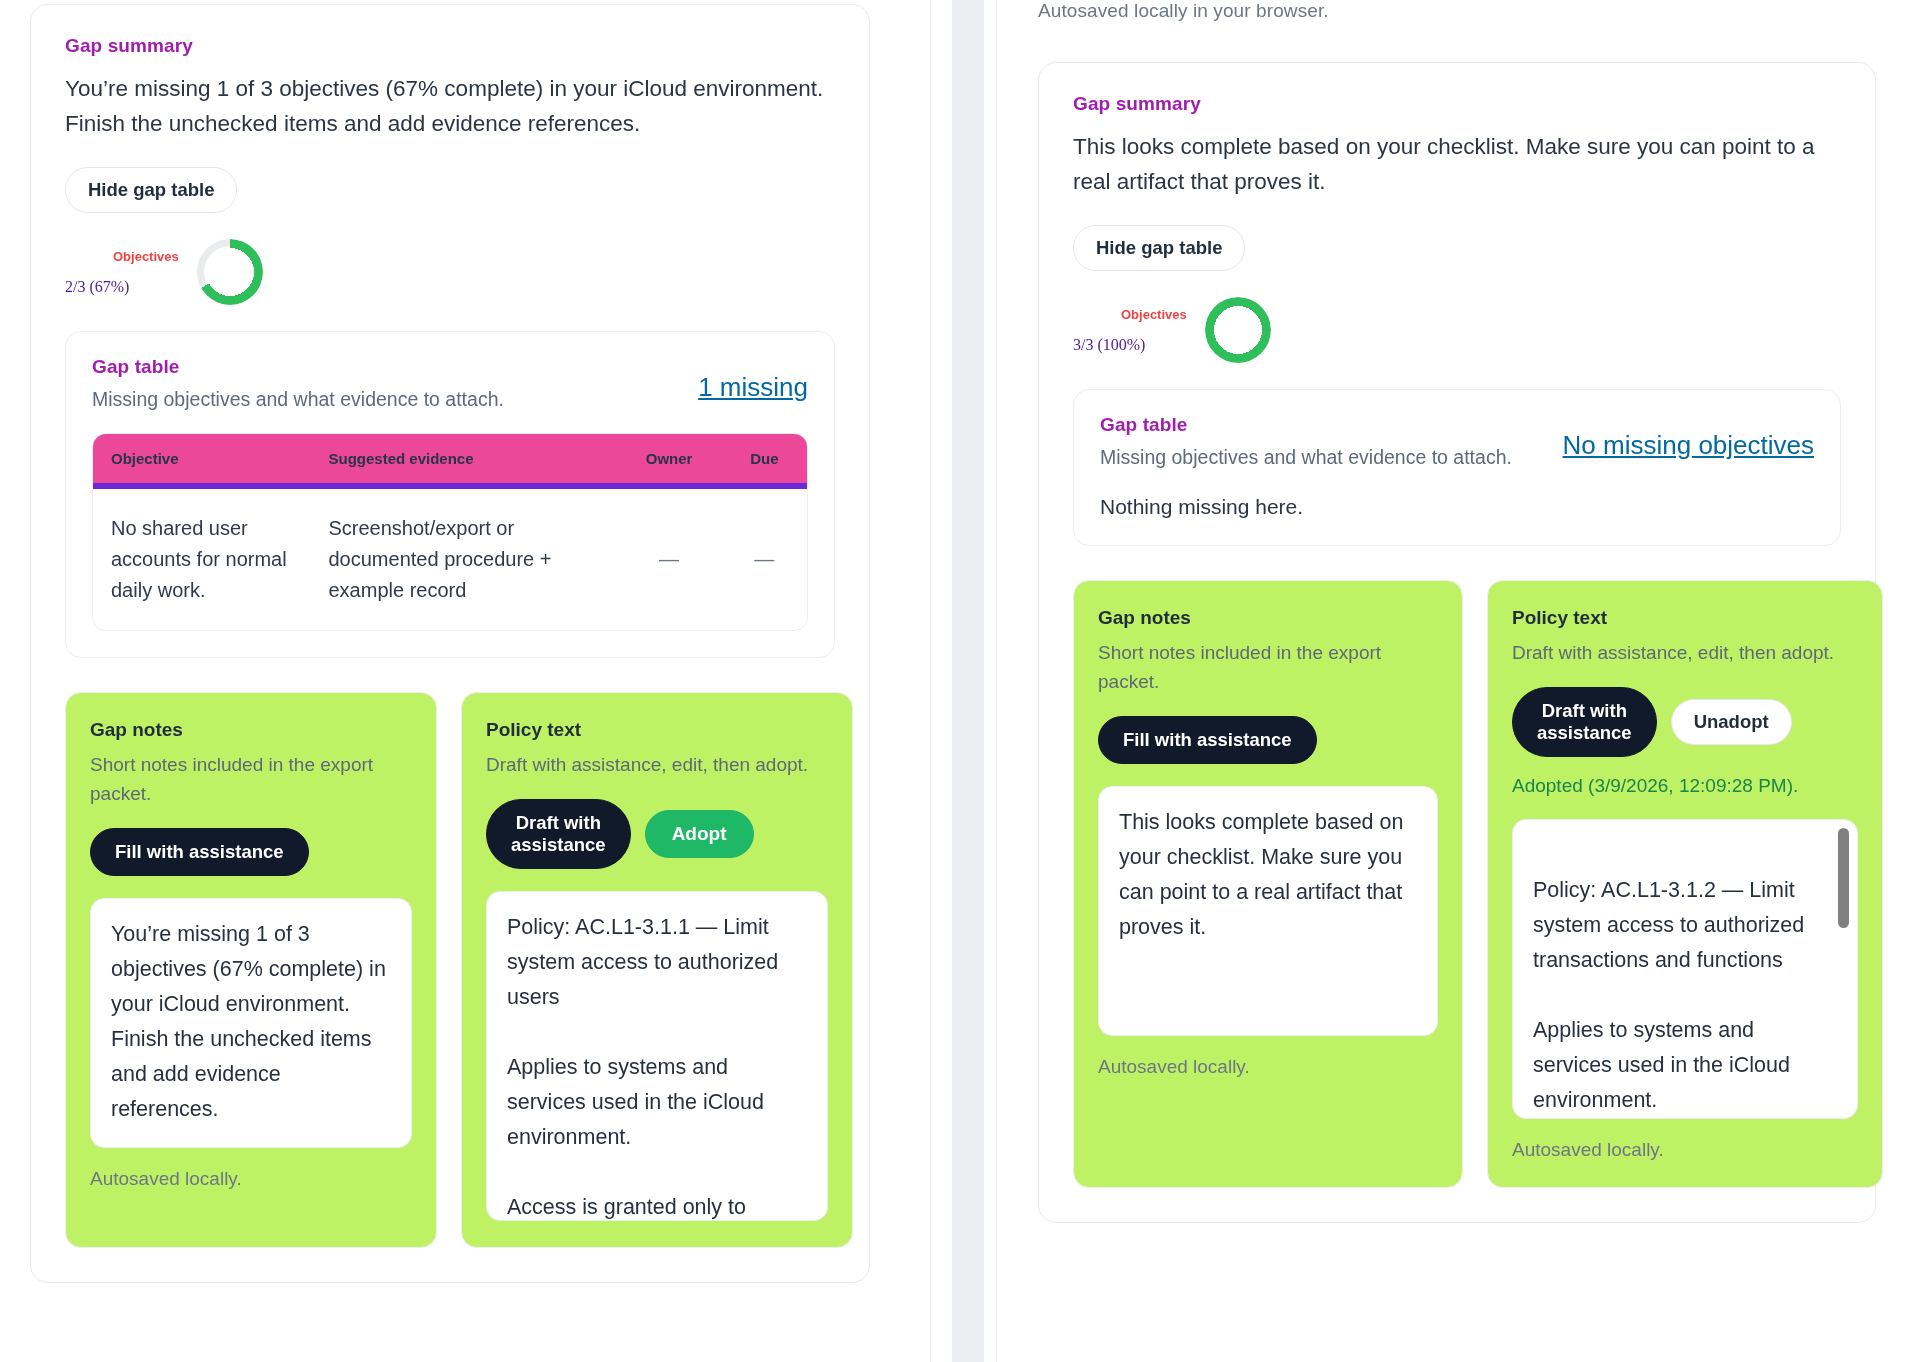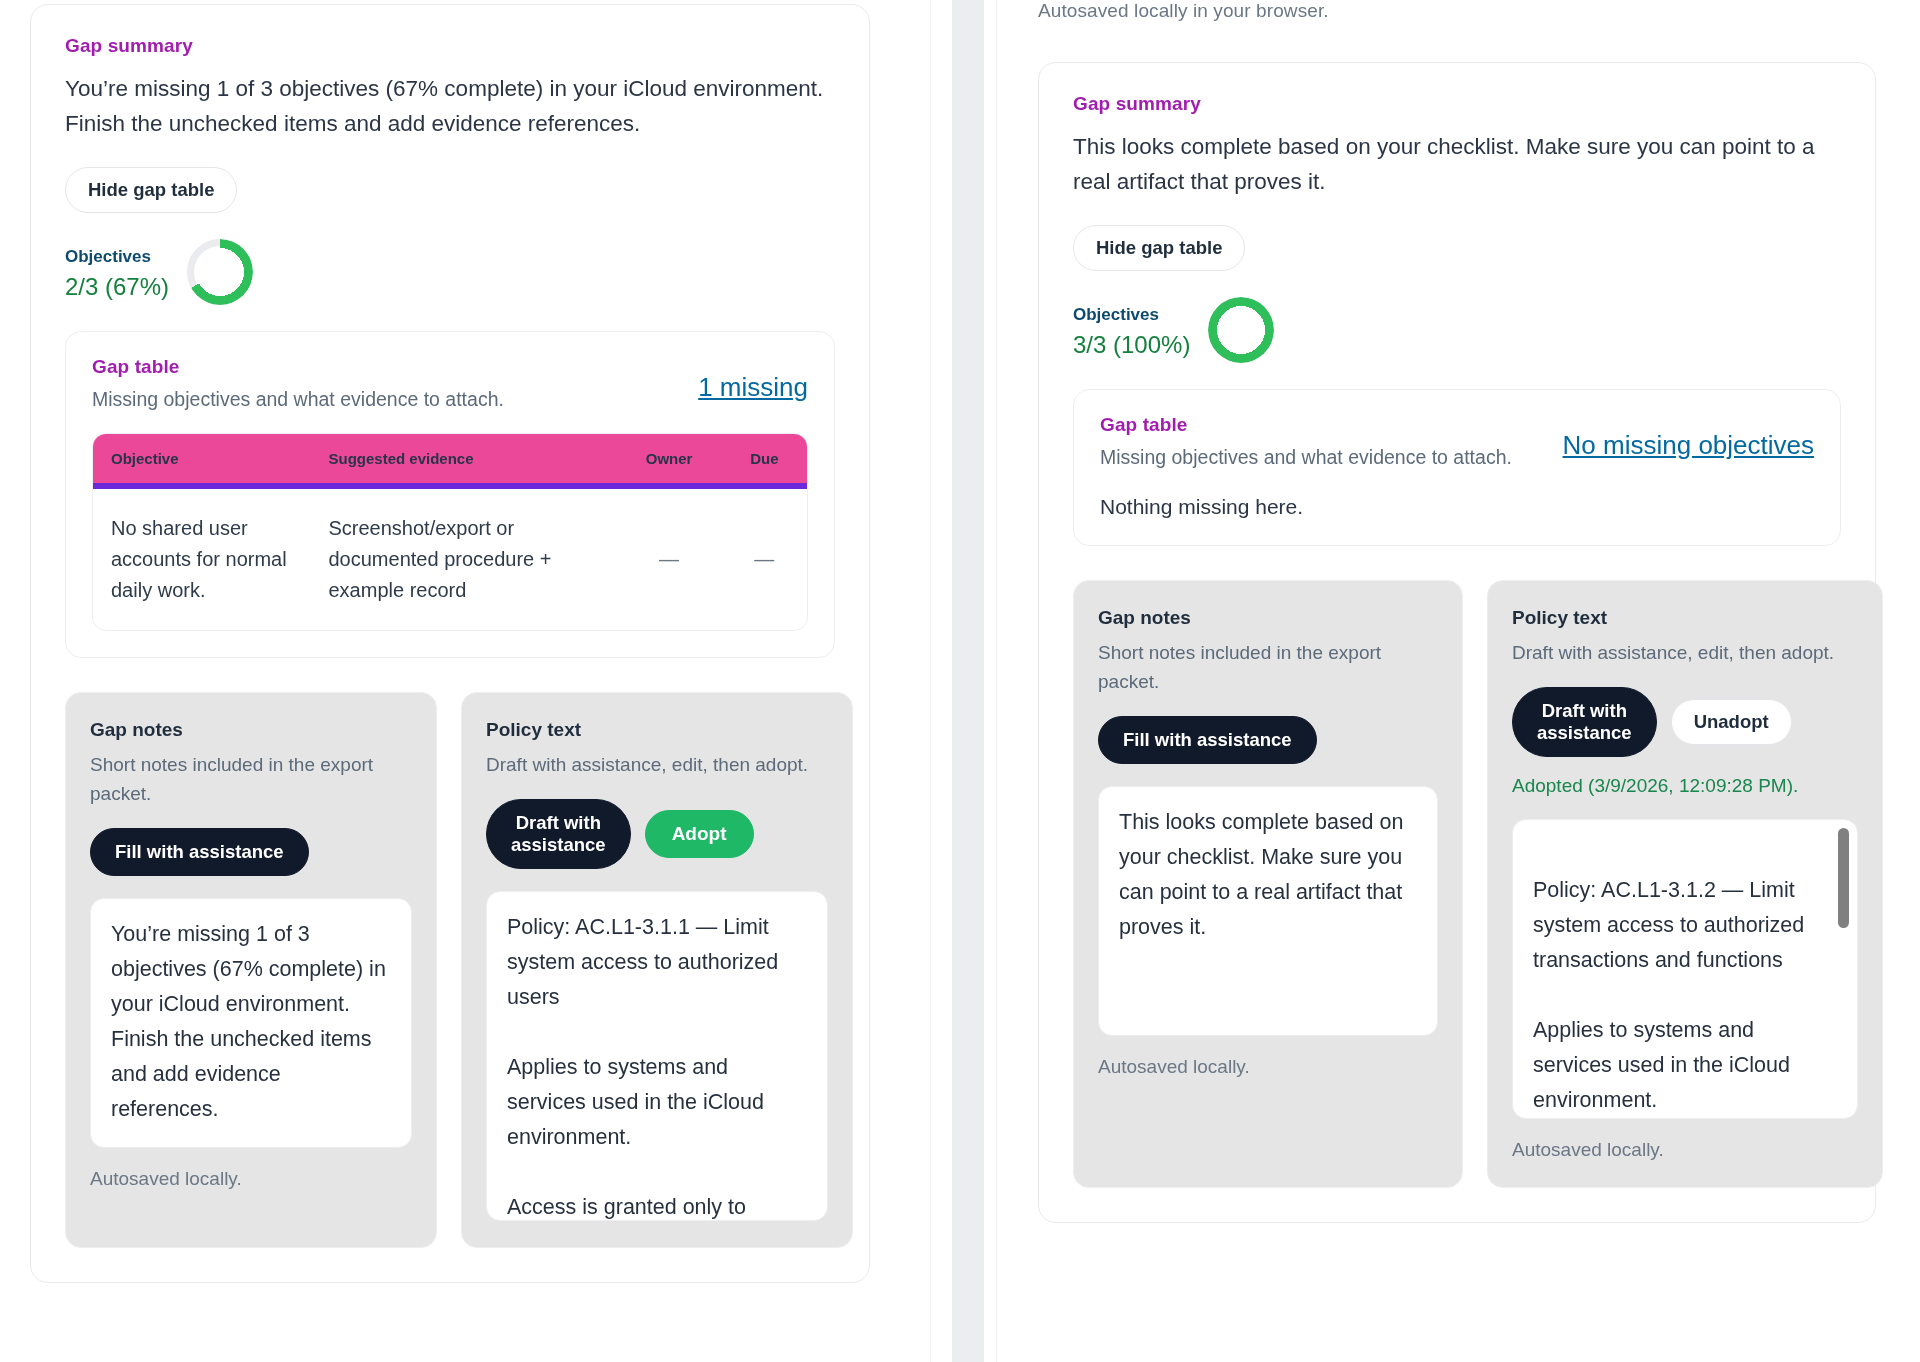--- a/index.html
+++ b/index.html
@@ -95,22 +95,22 @@
   }
 
   
   .objectives-row {
     display: flex;
     align-items: center;
     gap: 18px;
     margin-top: 26px;
   }
   .obj-labels { line-height: 30px; }
-  .obj-label   { font-size: 17px; font-weight: 700; color: #0c4a6e; }
-  .obj-value   { font-size: 24px; color: #15803d; }
+  .obj-label   { font-size: 13px; font-weight: 700; color: #ef4444; margin-left: 48px; }
+  .obj-value   { font-size: 16px; color: #4c1d95; font-family: Liberation Serif, serif; }
   .ring {
     width: 66px; height: 66px;
     border-radius: 50%;
     position: relative;
     flex: 0 0 auto;
   }
   .ring .bg {
     position: absolute; inset: 0; border-radius: 50%;
     border: 7px solid #e9ebee;
   }
@@ -170,21 +170,21 @@
   th.c-due   { width: 90px; }
   .dash { color: #6b7785; }
   .nothing { font-size: 21px; color: #2b3545; margin-top: 26px; }
 
   
   .two-col { display: flex; gap: 24px; margin-top: 34px; }
   .sub-card {
     border: 1px solid #eceef1;
     border-radius: 16px;
     padding: 26px 24px;
-    background: #e5e5e5;
+    background: #bef264;
     flex: 1 1 0;
     min-width: 0;
     position: relative;
   }
   .sub-card.left-notes  { flex: 0 0 372px; min-height: 520px; }
   .sub-card.left-policy { flex: 0 0 392px; min-height: 520px; }
   .sub-card.right-notes  { flex: 0 0 390px; min-height: 560px; }
   .sub-card.right-policy { flex: 0 0 396px; min-height: 560px; }
 
   .sub-title { font-size: 19px; font-weight: 700; color: #1f2d3d; }

